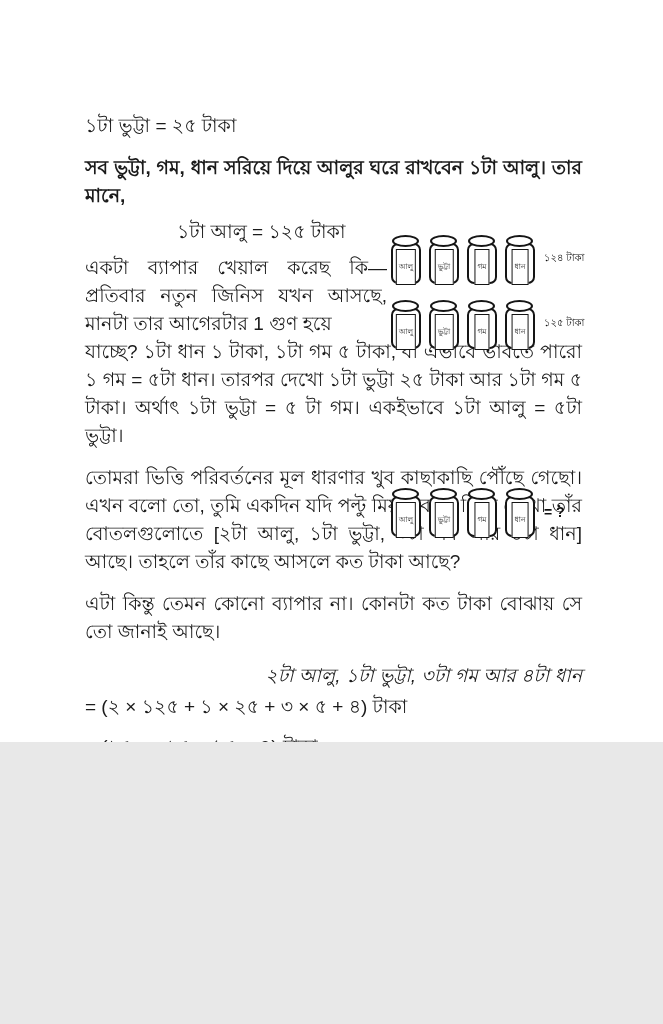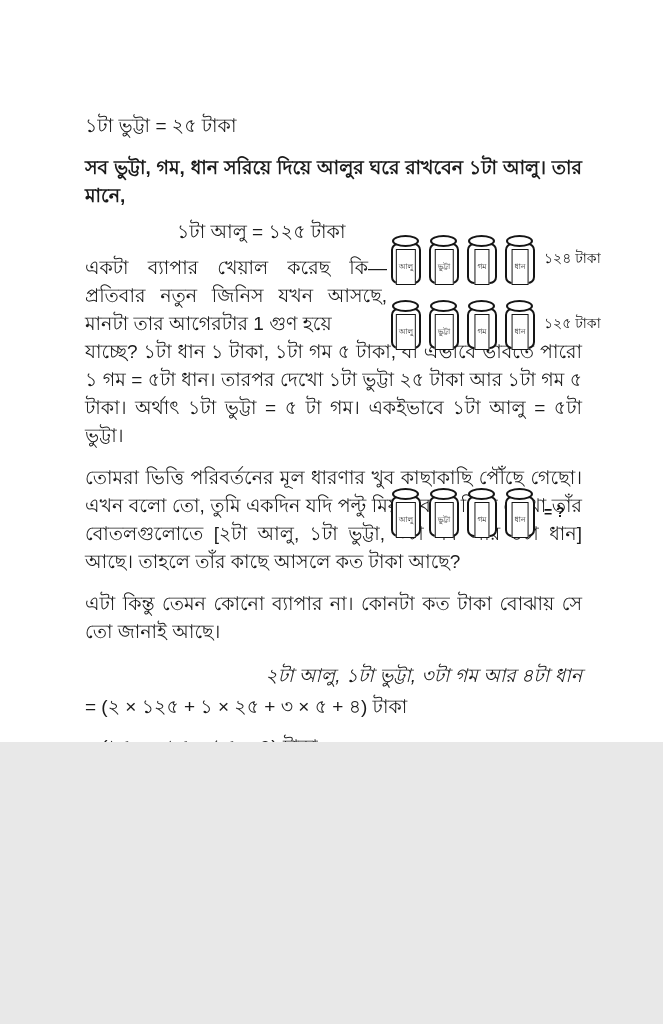--- a/index.html
+++ b/index.html
@@ -76,21 +76,21 @@
     justify-content:center;
     align-content:flex-start;
   }
   .jar-dot {
     width:5.5px; height:5.5px;
     border-radius:50%;
     background:#111;
     margin:1px;
   }
   .jar-caption {
-    font-size:14px;
+    font-size:10px;
     color:#111;
     margin-left:9px;
     white-space:nowrap;
   }
   .jar-caption.bold { font-size:14px; font-weight:bold; }
 
   .footer {
     position:absolute;
     top:936px; right:81px;
     font-size:20px;

